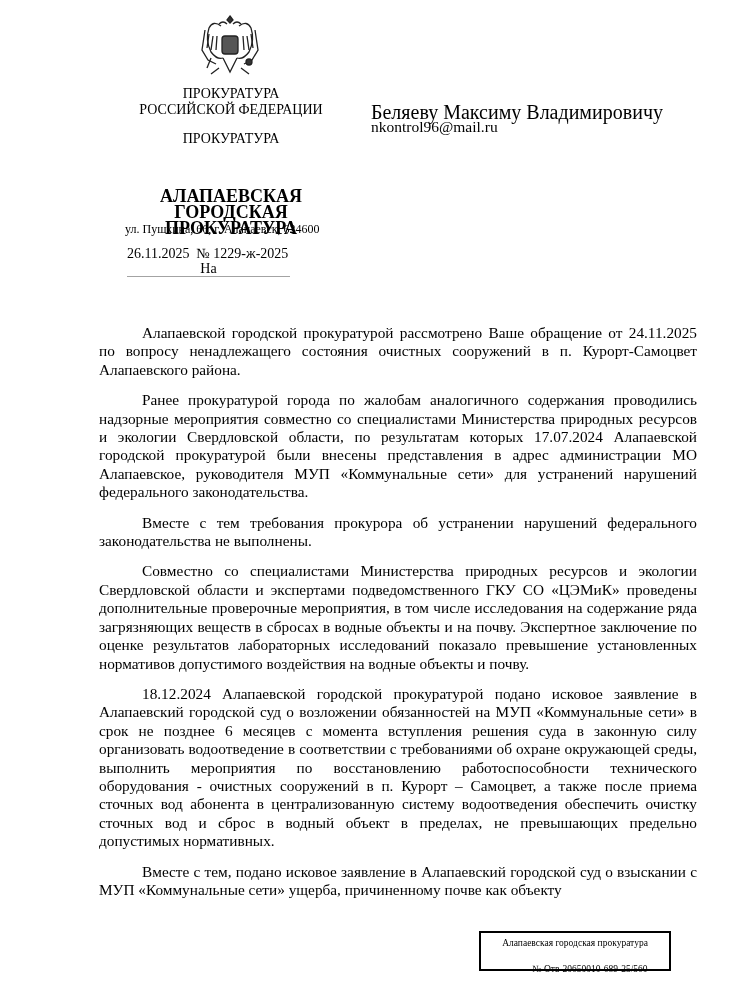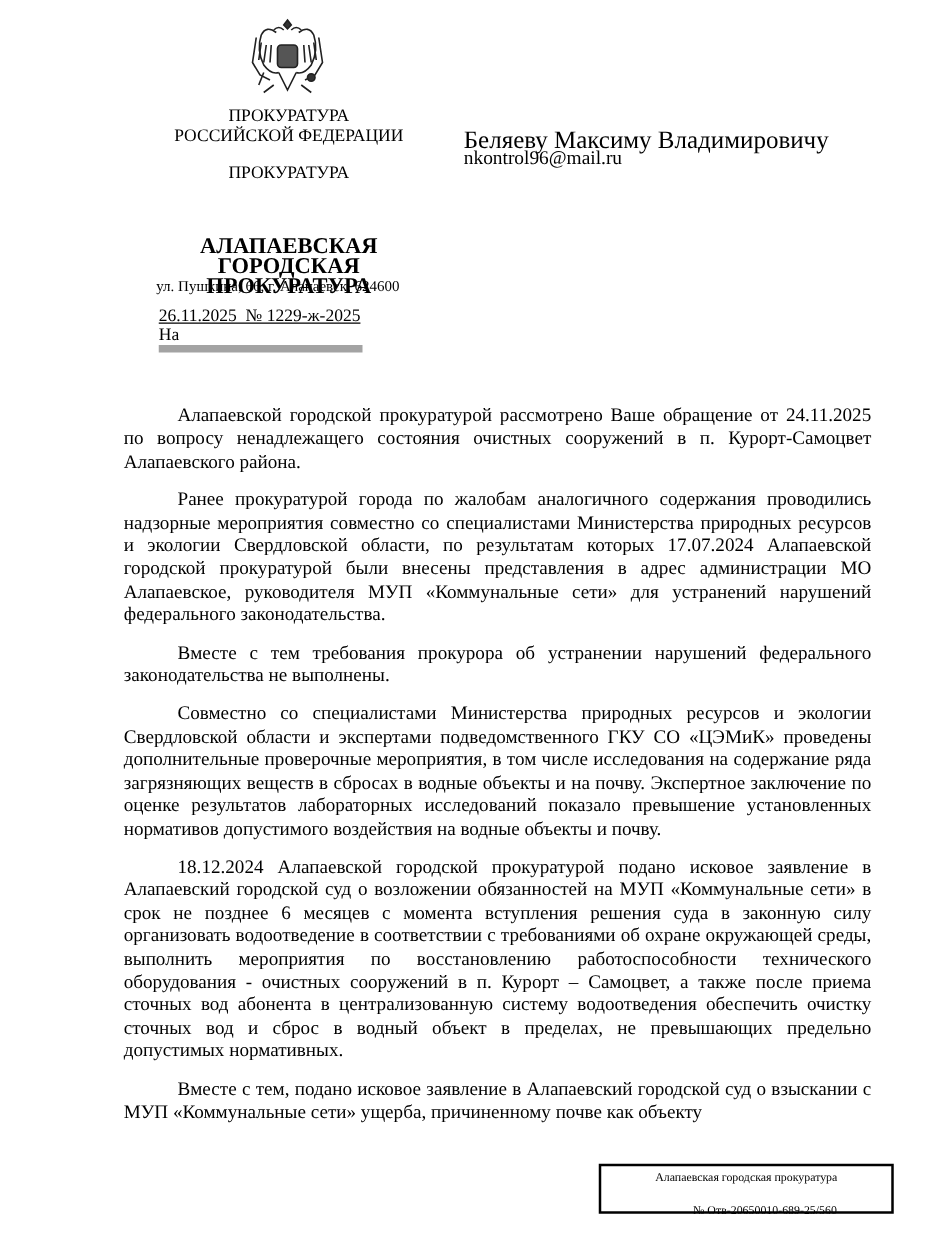--- a/index.html
+++ b/index.html
@@ -5,27 +5,27 @@
   html, body { margin: 0; padding: 0; background: #ffffff; }
   body { width: 741px; height: 988px; position: relative; overflow: hidden;
          font-family: "Liberation Serif", "DejaVu Serif", serif; color: #000; }
   .emblem { position: absolute; left: 197px; top: 12px; width: 66px; height: 68px; }
   .hdr { position: absolute; left: 110px; width: 242px; text-align: center; font-size: 14px; line-height: 16px; }
   .hdr1 { top: 86px; }
   .hdr2 { top: 131px; }
   .hdr3 { top: 188px; font-weight: bold; font-size: 18px; line-height: 16px; }
   .addr { position: absolute; left: 125px; top: 222px; font-size: 12px; white-space: nowrap; }
   .regnum { position: absolute; left: 127px; top: 246px; font-size: 14px; line-height: 15px; }
-  .regnum .l1 { text-decoration: underline; white-space: pre; }
-  .regnum .l2 { display: inline-block; width: 163px; border-bottom: 6px solid #a3a3a3; line-height: 14px; }
+  .regnum .l1 { white-space: pre; }
+  .regnum .l2 { display: inline-block; width: 163px; border-bottom: 1px solid #a3a3a3; line-height: 14px; text-align: center; }
   .recipient { position: absolute; left: 371px; top: 101px; font-size: 20px; text-align: center; }
   .email { position: absolute; left: 371px; top: 118px; font-size: 15.5px; }
   .body { position: absolute; left: 87px; top: 312px; width: 622px; font-size: 15.3px; line-height: 18.4px; text-align: justify; }
   .body p { margin: 12px; text-indent: 43px; }
-  .stamp { position: absolute; left: 479px; top: 931px; width: 236px; height: 40px; border: 2px solid #000; box-sizing: border-box; font-size: 9.5px; text-align: center; }
+  .stamp { position: absolute; left: 479px; top: 931px; width: 192px; height: 40px; border: 2px solid #000; box-sizing: border-box; font-size: 9.5px; text-align: center; }
   .stamp .s1 { margin-top: 5px; }
   .stamp .s2 { margin-top: 16px; padding-left: 30px; }
 </style>
 </head>
 <body>
 
 <div class="emblem">
   <svg width="66" height="68" viewBox="0 0 66 68">
     <g fill="none" stroke="#222" stroke-width="1.3">
       <path d="M33 4 l3 4 -3 3 -3 -3z" fill="#333"></path>

